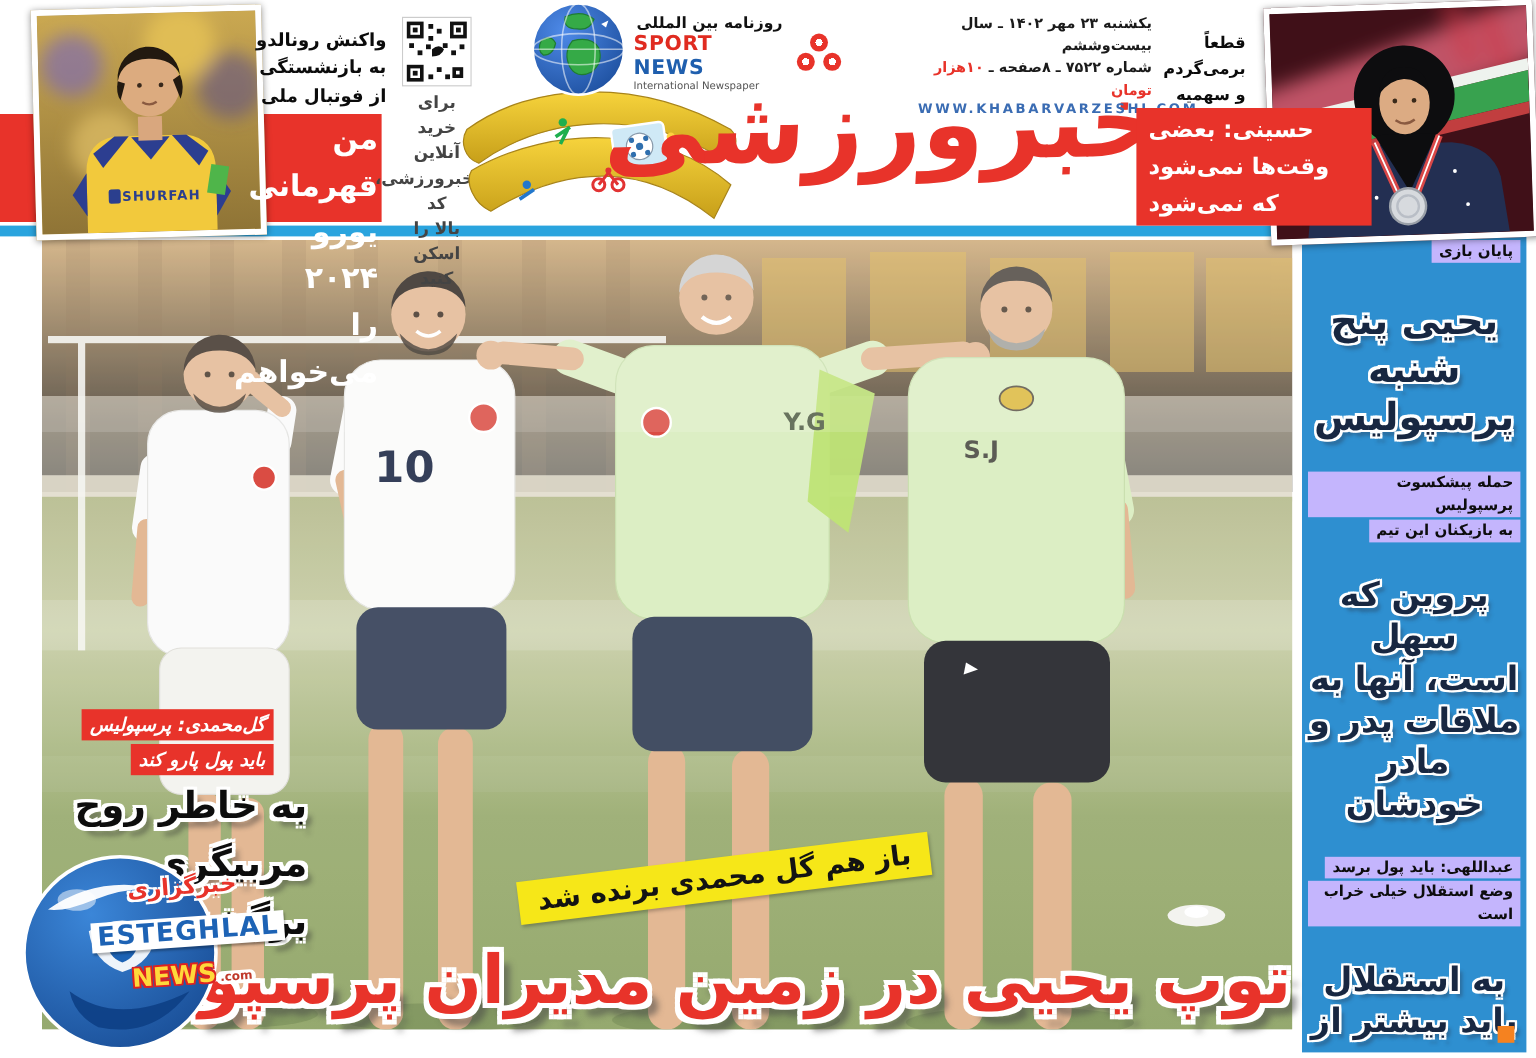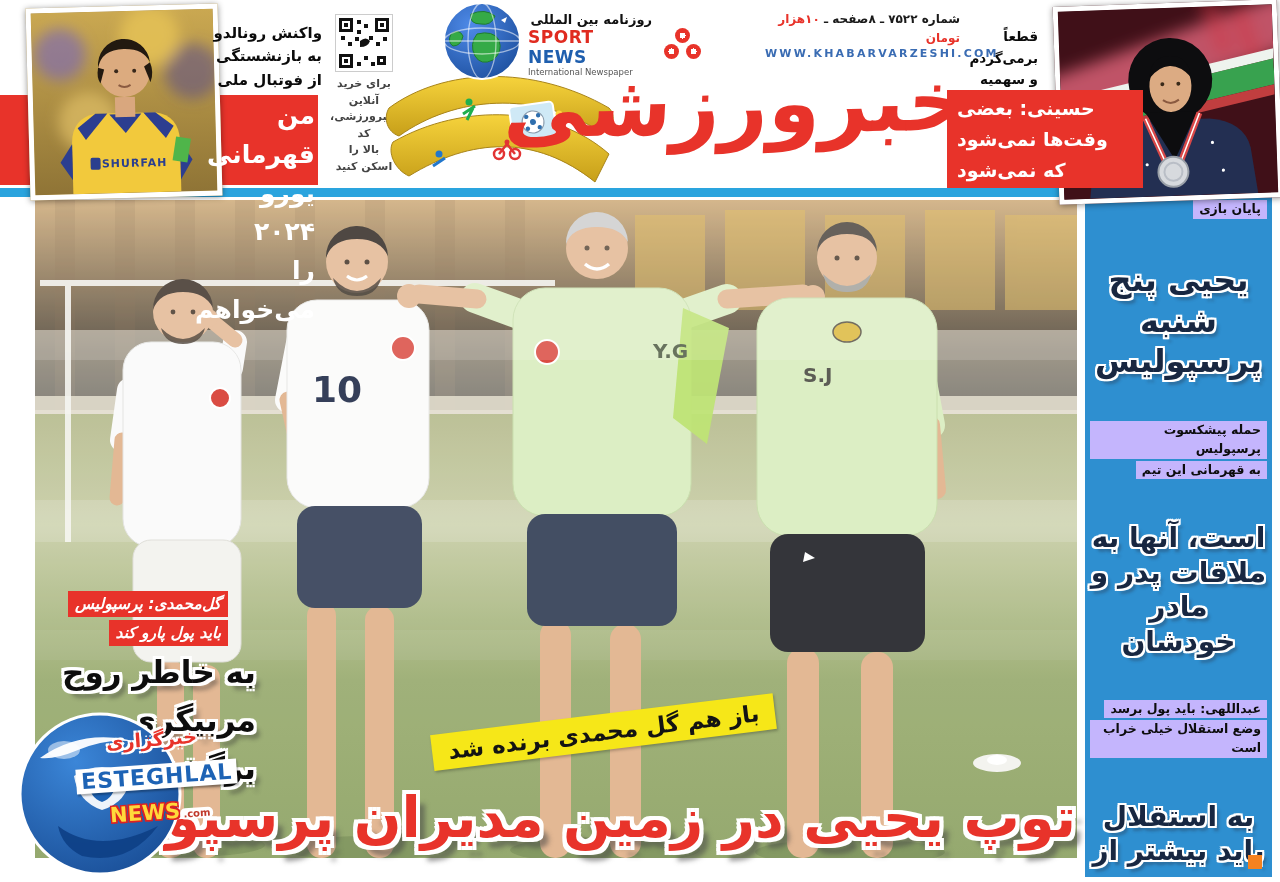--- a/index.html
+++ b/index.html
@@ -20,21 +20,21 @@
   
   #red-strip-left{left:0;top:95px;width:318px;height:90px;background:#e8332a;z-index:2;}
   #ronaldo-card{left:28px;top:6px;width:182px;height:182px;border:5px solid #fff;
                 box-shadow:0 1px 6px rgba(0,0,0,.45);transform:rotate(-1.5deg);z-index:3;overflow:hidden;background:#b09045;}
   #ronaldo-kicker{left:202px;top:22px;width:120px;text-align:right;font-weight:bold;
                   font-size:15px;line-height:1.55;color:#0b0b0b;z-index:3;}
   #ronaldo-headline{left:203px;top:97px;width:112px;text-align:right;color:#fff;
                   font-weight:bold;font-size:25px;line-height:1.55;z-index:3;}
   #qr-block{left:333px;top:14px;width:62px;z-index:2;text-align:center;}
   #qr-svg{width:56px;height:56px;background:#fff;border:1px solid #ccc;}
-  .qr-cap{font-size:11px;font-weight:bold;color:#444;line-height:1.5;}
+  .qr-cap{font-size:14px;font-weight:bold;color:#444;line-height:1.5;}
   #globe{left:441px;top:0px;width:82px;height:82px;z-index:3;}
   #gold-ribbon{left:383px;top:56px;width:236px;height:134px;z-index:2;}
   #masthead-tagline{left:528px;top:12px;width:124px;z-index:3;}
   .tg-fa{font-size:13px;font-weight:bold;color:#111;}
   .tg-en{font-size:17px;font-weight:bold;letter-spacing:.5px;}
   .tg-en .sport{color:#e02b20;} .tg-en .news{color:#1f5fae;}
   .tg-sub{font-size:8.5px;color:#555;}
   #logo-text{left:548px;top:44px;width:420px;text-align:center;color:#e8332a;
              font-size:84px;font-weight:bold;line-height:1.45;transform:skewX(-4deg) rotate(-1deg);
              z-index:3;letter-spacing:-2px;}
@@ -271,20 +271,21 @@
     <div class="tg-sub">International Newspaper</div>
   </div>
 
   <div class="abs rtl" id="logo-text">خبرورزشی</div>
   <div class="logo-dot" style="left:664px;top:44px;"></div>
   <div class="logo-dot" style="left:686px;top:44px;"></div>
   <div class="logo-dot" style="left:675px;top:28px;"></div>
 
 
   <div class="abs rtl" id="dateline">
+    <div class="dl-line">یکشنبه ۲۳ مهر ۱۴۰۲ ـ سال بیست‌وششم</div>
     <div class="dl-line">
       <span>شماره ۷۵۲۲ ـ ۸صفحه ـ </span><span class="dl-red">۱۰هزار تومان</span>
     </div>
     <div class="ltr" id="website">WWW.KHABARVARZESHI.COM</div>
   </div>
 
   <div class="abs rtl" id="right-kicker">
     <div>قطعاً برمی‌گردم</div>
     <div>و سهمیه تاریخی</div>
     <div>المپیک را می‌گیرم</div>
@@ -512,23 +513,24 @@
   <div class="abs" id="sidebar">
     <div class="sb-tag-line">
       <span class="sb-tag">پایان بازی</span>
     </div>
     <div class="sb-h sb-h1">
       <span class="sb-h-line ow2">یحیی پنج شنبه</span>
       <span class="sb-h-line ow2">پرسپولیس</span>
     </div>
     <div>
       <div class="sb-tag-line"><span class="sb-tag">حمله پیشکسوت پرسپولیس</span></div>
-      <div class="sb-tag-line"><span class="sb-tag">به قهرمانی این تیم</span></div>
+      <div class="sb-tag-line"><span class="sb-tag">به بازیکنان این تیم</span></div>
     </div>
     <div class="sb-h">
+      <span class="sb-h-line ow2">پروین که سهل</span>
       <span class="sb-h-line ow2">است، آنها به</span>
       <span class="sb-h-line ow2">ملاقات پدر و</span>
       <span class="sb-h-line ow2">مادر خودشان</span>
     </div>
     <div>
       <div class="sb-tag-line"><span class="sb-tag">عبداللهی: باید پول برسد</span></div>
       <div class="sb-tag-line"><span class="sb-tag">وضع استقلال خیلی خراب است</span></div>
     </div>
     <div class="sb-h">
       <span class="sb-h-line ow2">به استقلال</span>

